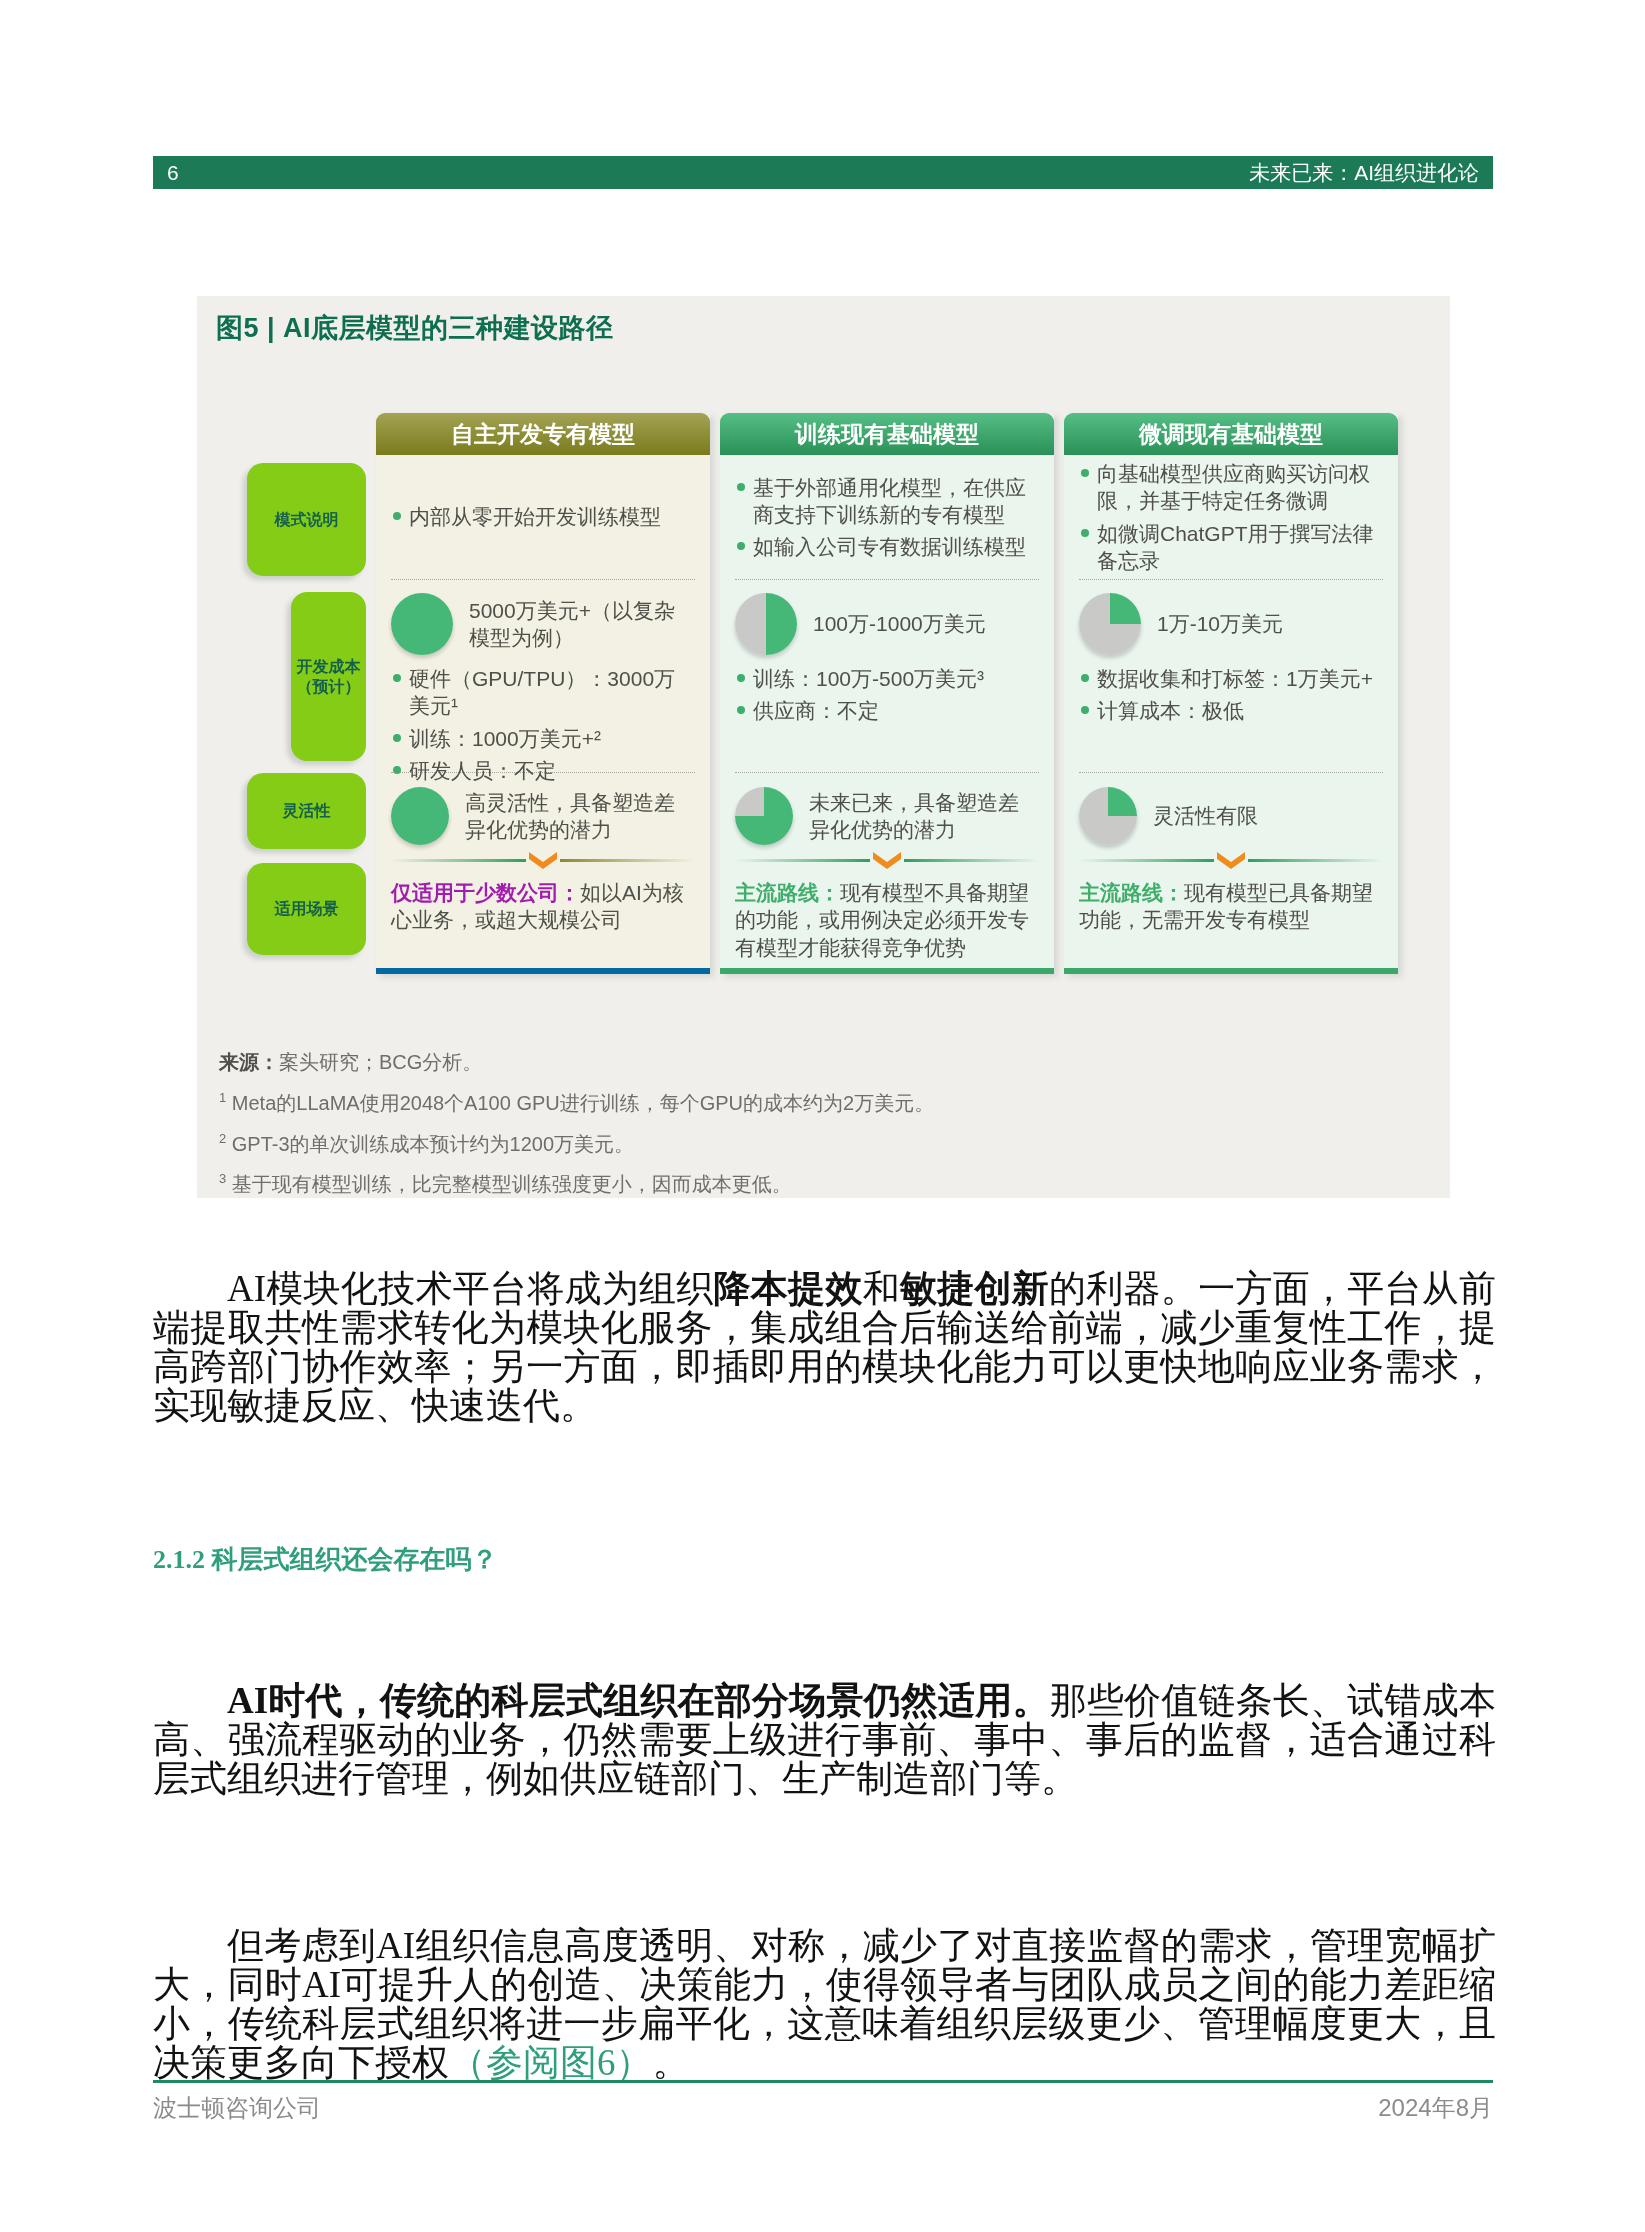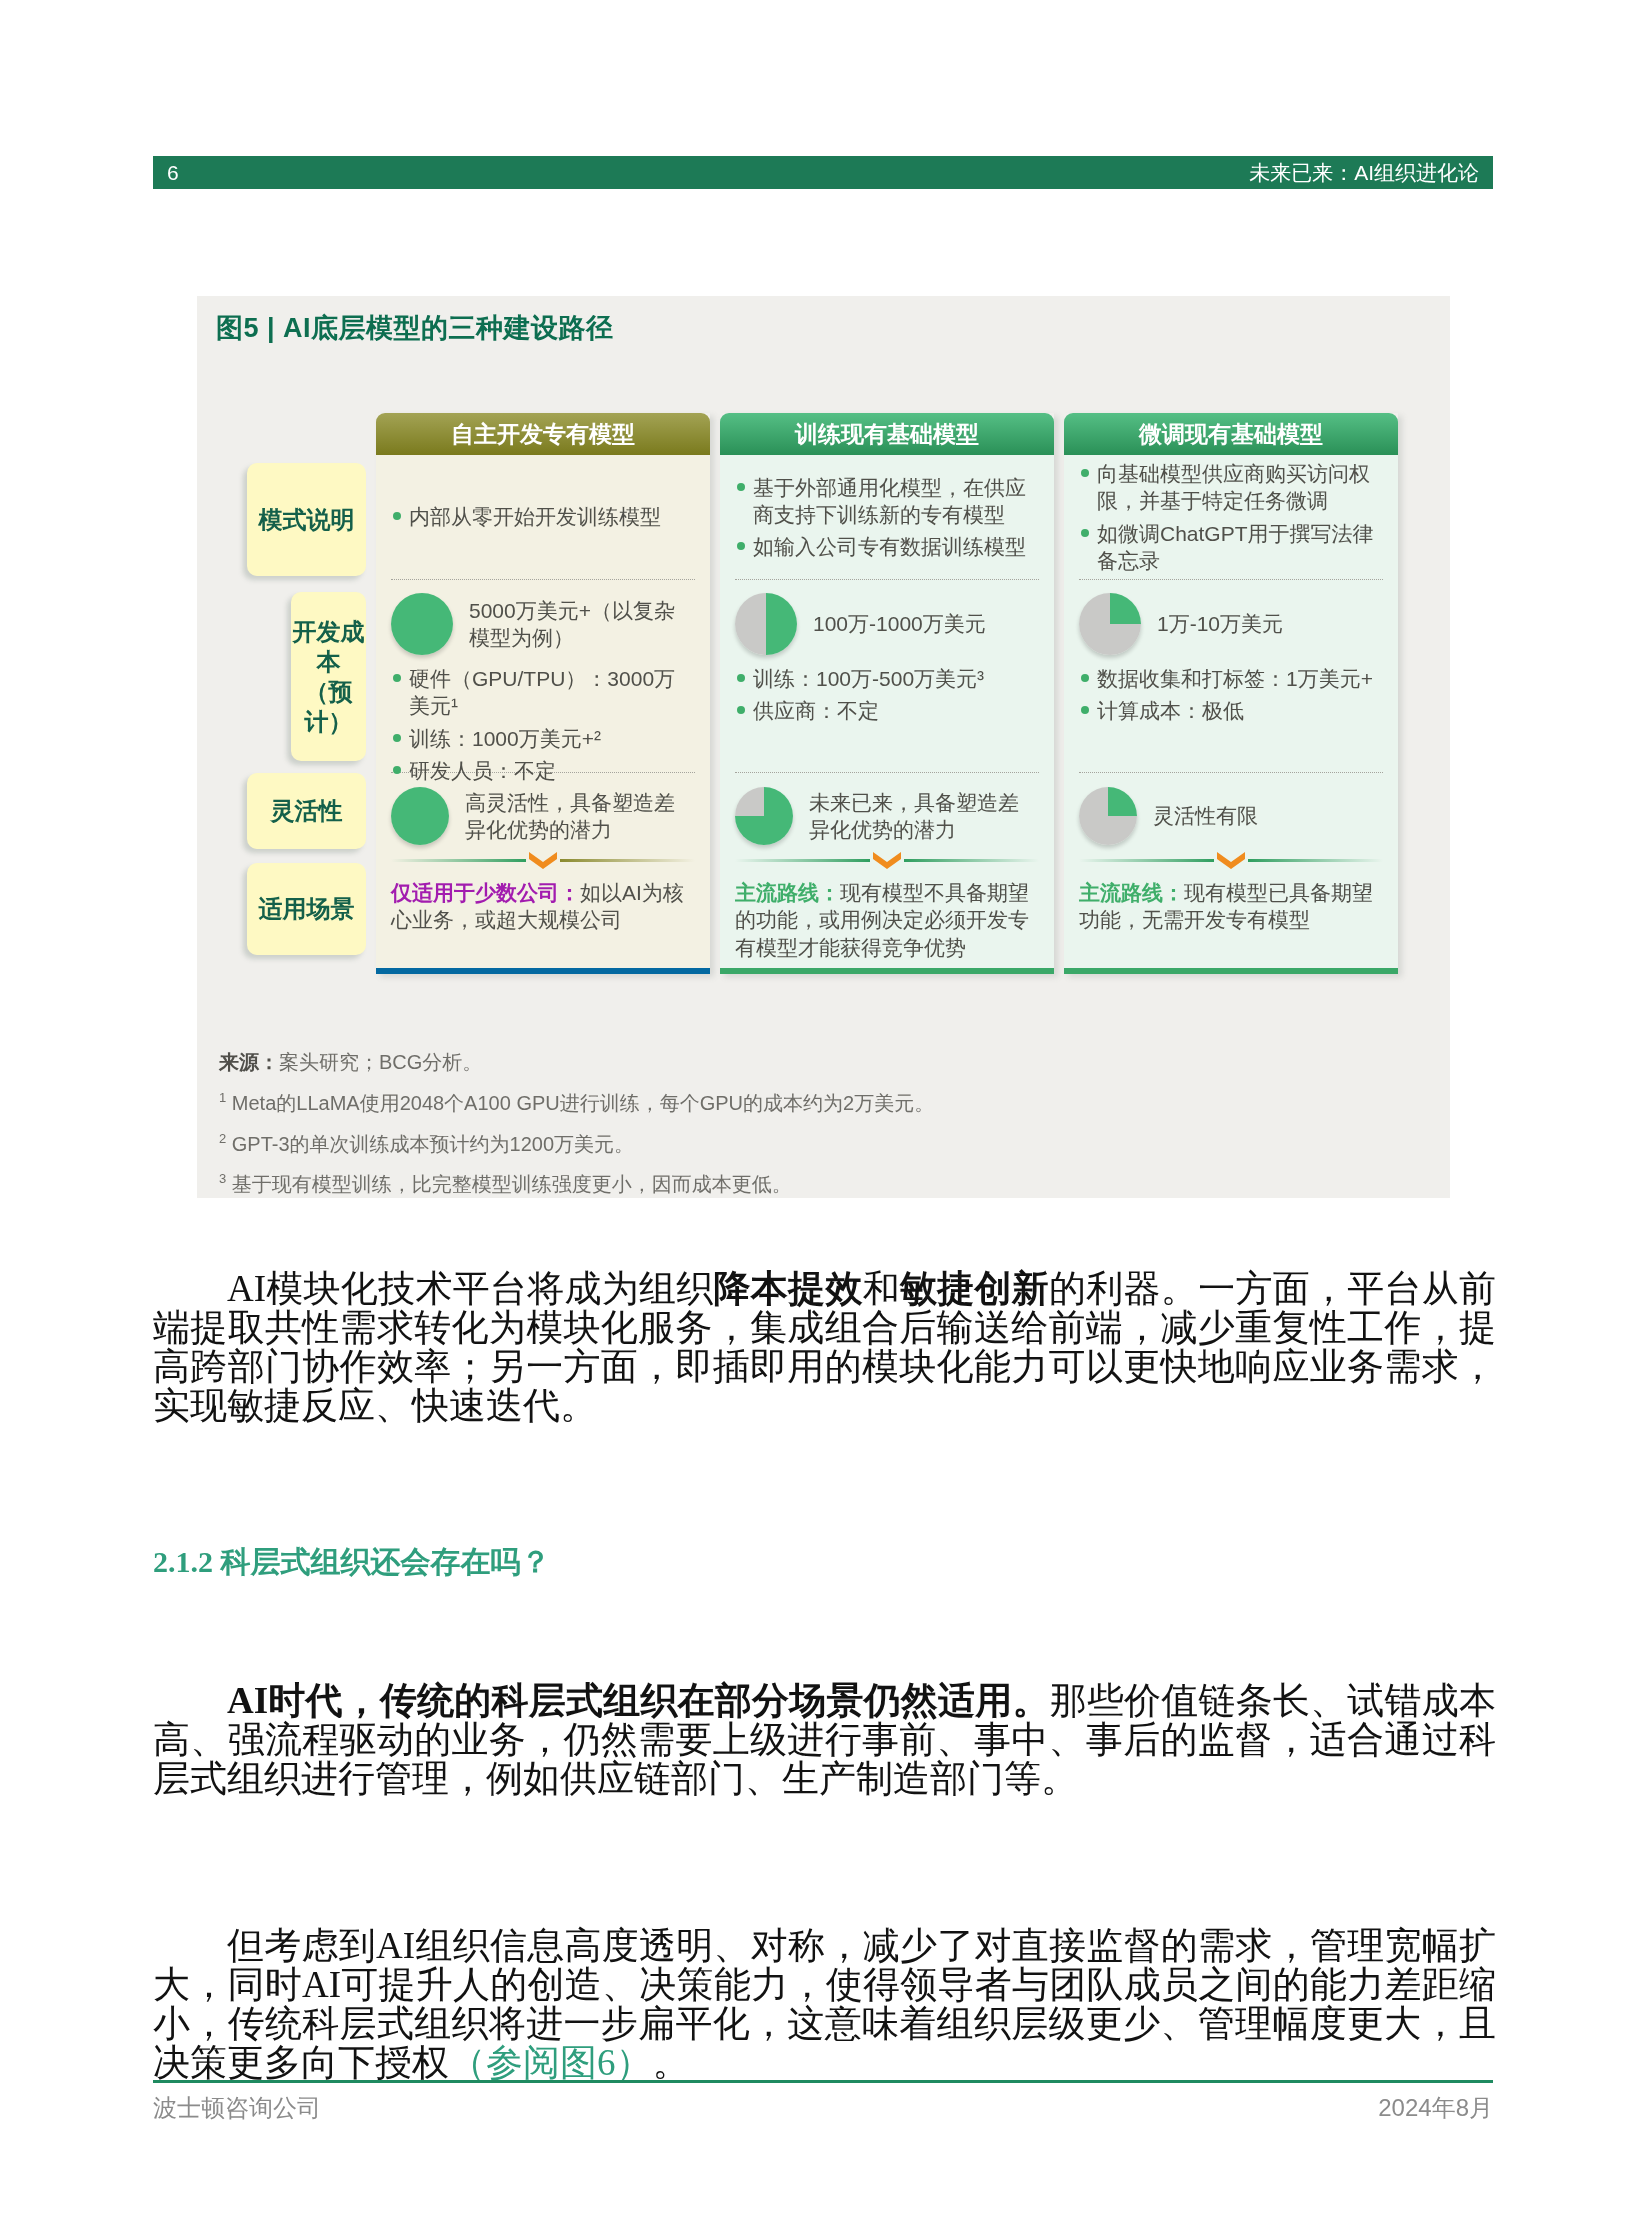--- a/index.html
+++ b/index.html
@@ -15,23 +15,23 @@
   .figure { position:absolute; left:197px; top:296px; width:1253px; height:902px;
             background:#f0efec; }
   .fig-title { position:absolute; left:19px; top:14px; font-size:27px; font-weight:bold;
                color:#0d6e50; letter-spacing:0.5px; }
 
   .fig-table { position:absolute; left:50px; top:117px; display:flex; }
 
   
   .label-col { width:119px; display:flex; flex-direction:column; margin-right:10px; }
   .label-spacer { height:42px; }
-  .row-label { background:#fef9c3; border-radius:10px; display:flex; flex-direction:column;
+  .row-label { background:#84cc16; border-radius:16px; display:flex; flex-direction:column;
                align-items:center; justify-content:center; color:#14604a; font-weight:bold;
-               font-size:24px; text-align:center; line-height:1.25;
+               font-size:16px; text-align:center; line-height:1.25;
                box-shadow:-4px 4px 5px rgba(110,130,120,0.28); }
   .rl-1 { margin-top:8px;  height:113px; }
   .rl-2 { margin-top:16px; height:169px;margin-left:44px; }
   .rl-3 { margin-top:12px; height:76px; }
   .rl-4 { margin-top:14px; height:92px; }
 
   
   .col-card { width:334px; margin-right:10px; display:flex; flex-direction:column; height:561px;
               box-shadow:4px 3px 6px rgba(100,110,105,0.18); }
   .col-card:last-child { margin-right:0; }
@@ -80,21 +80,21 @@
   .src-label { font-weight:bold; color:#504f4a; }
   .fig-notes sup { font-size:13px; }
 
   
   .para { position:absolute; left:153px; width:1343px; font-family:"Liberation Serif", serif;
           font-size:37px; line-height:39px; color:#121212; text-align:justify;
           text-indent:2em; }
   .para b { font-weight:bold; }
   .p1 { top:1232px; }
   .h212 { position:absolute; left:153px; top:1542px; font-family:"Liberation Serif", serif;
-          font-size:30px; font-weight:bold; color:#2f9e7d; }
+          font-size:26px; font-weight:bold; color:#2f9e7d; }
   .p2 { top:1644px; }
   .p3 { top:1889px; }
   .fig-ref { color:#2f9e7d; text-decoration:none; cursor:pointer; }
 
   
   .footer-rule { position:absolute; left:153px; top:2080px; width:1340px; height:3px;
                  background:#1f8a60; }
   .footer { position:absolute; left:153px; top:2092px; width:1340px; display:flex;
             justify-content:space-between; font-size:24px; color:#8b8b8b; }
 </style>

